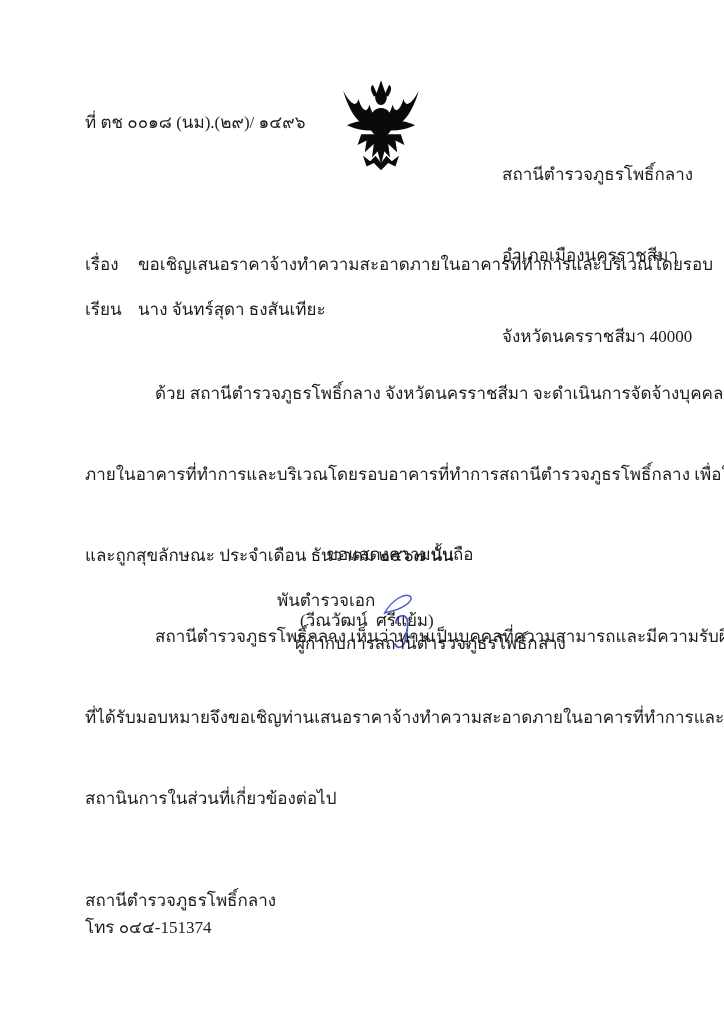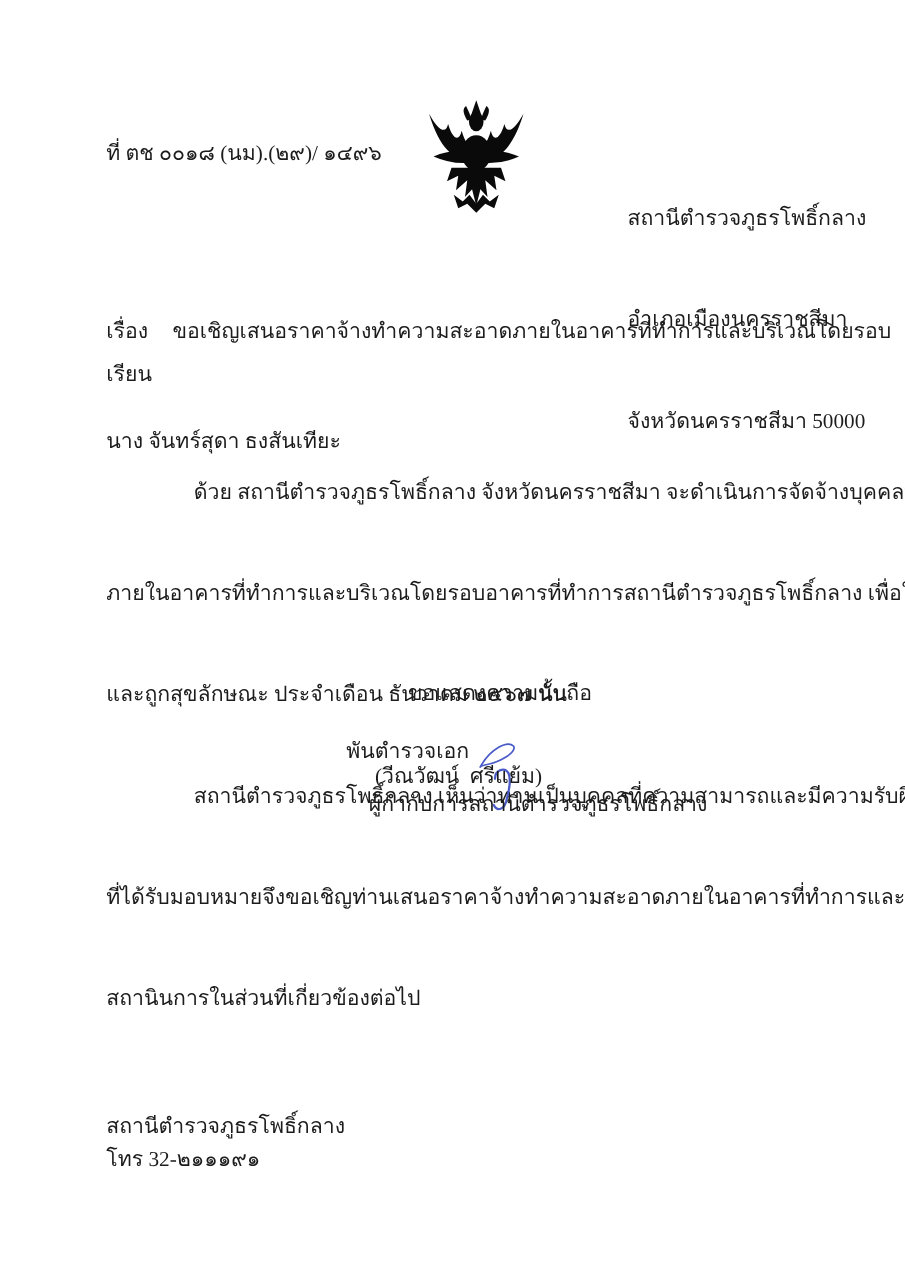--- a/index.html
+++ b/index.html
@@ -17,21 +17,21 @@
     background: #ffffff;
   }
   .abs { position: absolute; white-space: pre; }
   .txt { font-size: 17px; line-height: 27px; color: #1c1c1c; }
 
   .ref-line      { left: 85px;  top: 109px; }
   .emblem-wrap   { left: 336px; top: 44px;  width: 90px; height: 94px; }
   .addr-block    { left: 502px; top: 107px; text-align: left; }
   .date-line     { left: 356px; top: 220px; }
   .subject-row   { left: 85px;  top: 251px; display: flex; align-items: flex-end; }
-  .to-row        { left: 85px;  top: 286px; display: flex; flex-direction: column; }
+  .to-row        { left: 85px;  top: 296px; display: flex; }
   .row-label     { width: 45px; flex: 0 0 45px; }
   .row-gap      { width: 8px; flex: 0 0 8px; }
 
   .body-block    { left: 85px; top: 326px; width: 570px; }
   .body-line     { white-space: pre; }
   .body-line.indent { padding-left: 70px; }
 
   .closing-line  { left: 300px; top: 541px; width: 200px; text-align: center; }
   .signature     { left: 376px; top: 553px; width: 56px; height: 64px; }
   .rank-line     { left: 277px; top: 587px; }
@@ -75,21 +75,21 @@
         <polygon points="45,74 50,94 55,74"></polygon>
 
         <path d="M30,84 L38,90 L44,84 L50,92 L56,84 L62,90 L70,84 L66,96 L58,92 L50,100 L42,92 L34,96 Z"></path>
       </g>
     </svg>
   </div>
 
   <div class="abs txt addr-block">
     <div>สถานีตำรวจภูธรโพธิ์กลาง</div>
     <div>อำเภอเมืองนครราชสีมา</div>
-    <div>จังหวัดนครราชสีมา 50000</div>
+    <div>จังหวัดนครราชสีมา 40000</div>
   </div>
 
 
   <div class="abs txt subject-row">
     <span class="row-label">เรื่อง</span>
     <span class="row-gap"></span>
     <span>ขอเชิญเสนอราคาจ้างทำความสะอาดภายในอาคารที่ทำการและบริเวณโดยรอบ</span>
   </div>
 
   <div class="abs txt to-row">
@@ -118,15 +118,15 @@
     </svg>
   </div>
 
   <div class="abs txt rank-line">พันตำรวจเอก</div>
 
   <div class="abs txt name-line">(วีณวัฒน์  ศรีแย้ม)</div>
 
   <div class="abs txt position-line">ผู้กำกับการสถานีตำรวจภูธรโพธิ์กลาง</div>
 
   <div class="abs txt footer-station">สถานีตำรวจภูธรโพธิ์กลาง</div>
-  <div class="abs txt footer-phone">โทร 32-๒๑๑๑๙๑</div>
+  <div class="abs txt footer-phone">โทร ๐๔๔-151374</div>
 
 </div>
 
 </body></html>

